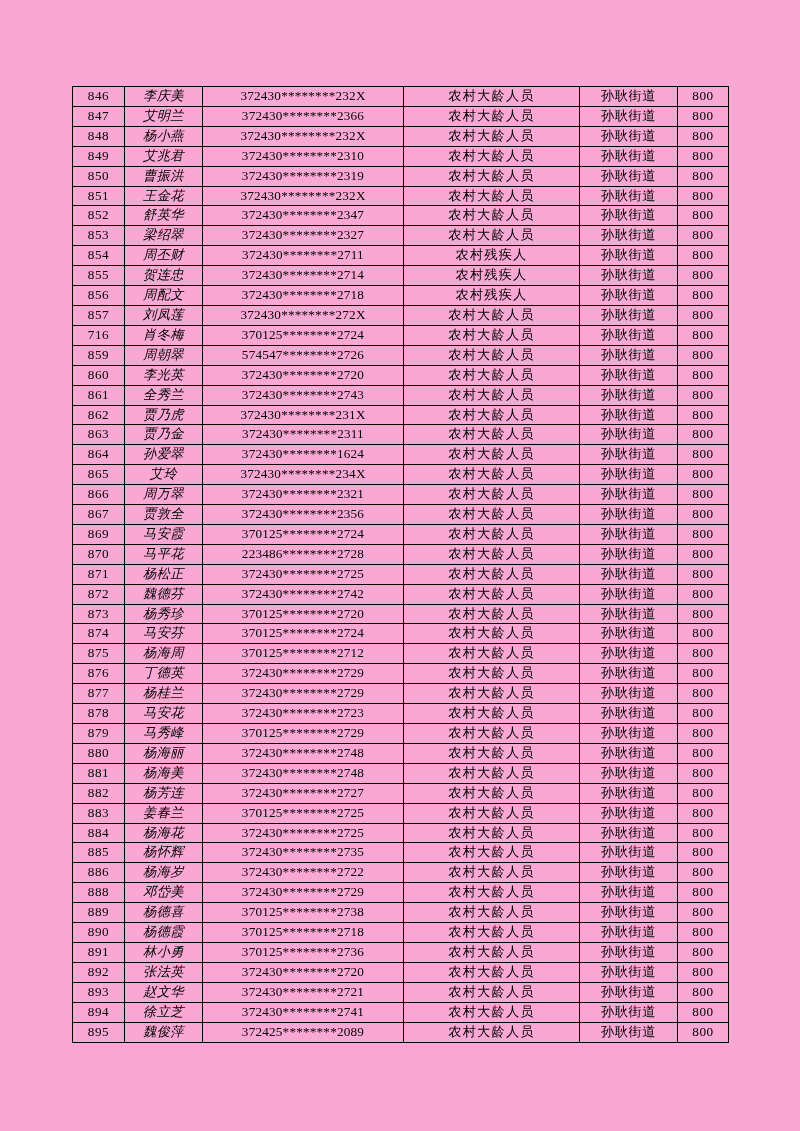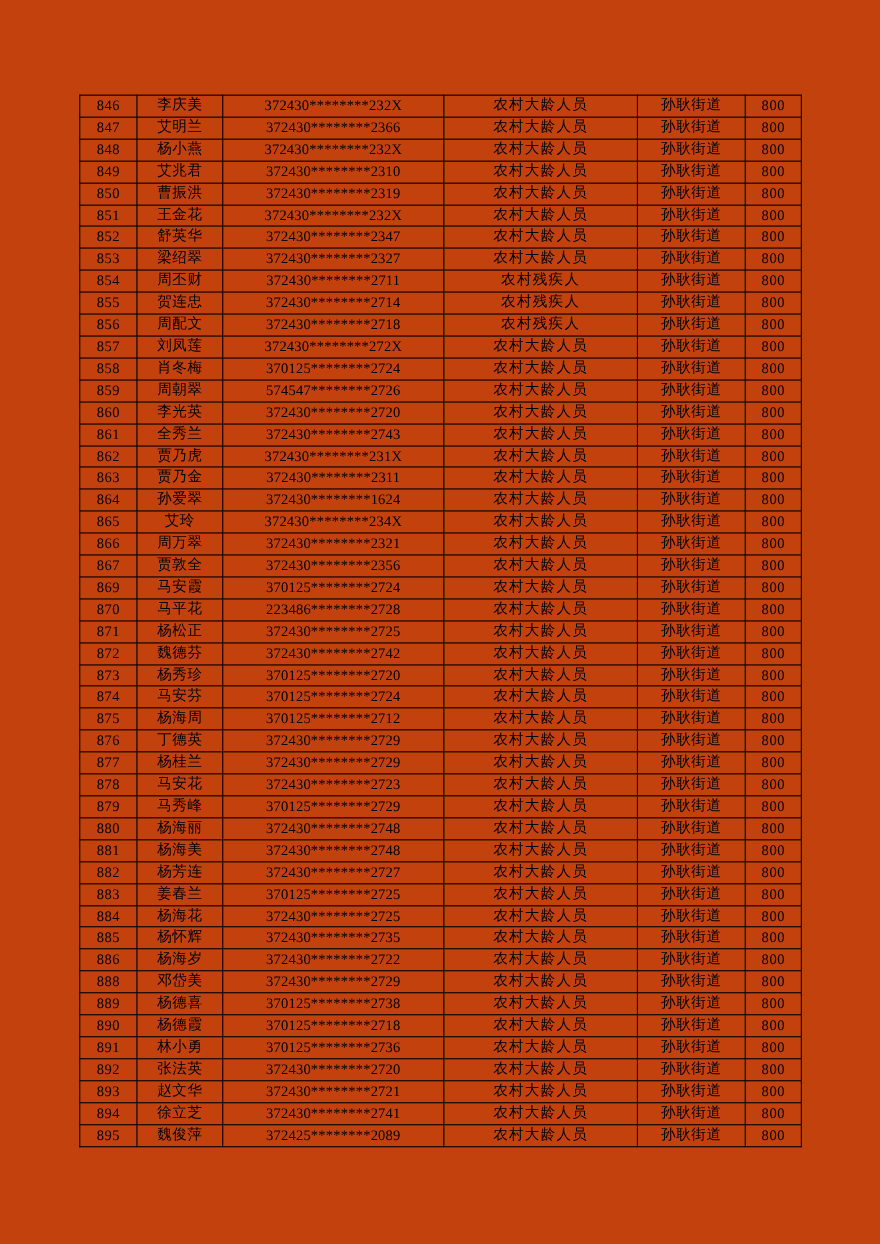--- a/index.html
+++ b/index.html
@@ -11,21 +11,21 @@
     width: 800px;
     height: 1131px;
     font-family: "Liberation Serif", "DejaVu Serif", serif;
     color: #000000;
     overflow: hidden;
   }
   .page {
     position: relative;
     width: 800px;
     height: 1131px;
-    background: #c2410c;
+    background: #f9a8d4;
   }
   .table-wrap {
     position: absolute;
     left: 72px;
     top: 86px;
     width: 656px;
   }
   table.roster {
     border-collapse: collapse;
     table-layout: fixed;
@@ -51,20 +51,21 @@
     vertical-align: middle;
   }
   td.seq {
     font-family: "Liberation Serif", "DejaVu Serif", serif;
     letter-spacing: 0.5px;
   }
   td.name {
     font-family: "DejaVu Sans", "Liberation Sans", sans-serif;
     font-size: 13px;
     letter-spacing: 0.5px;
+    font-style: italic;
   }
   td.idnum {
     font-family: "Liberation Serif", "DejaVu Serif", serif;
     font-size: 13px;
     letter-spacing: 0.2px;
   }
   td.cat {
     font-family: "DejaVu Sans", "Liberation Sans", sans-serif;
     font-size: 13px;
     letter-spacing: 1.2px;
@@ -185,21 +186,21 @@
           </tr>
           <tr>
             <td class="seq">857</td>
             <td class="name">刘凤莲</td>
             <td class="idnum">372430********272X</td>
             <td class="cat">农村大龄人员</td>
             <td class="street">孙耿街道</td>
             <td class="amt">800</td>
           </tr>
           <tr>
-            <td class="seq">858</td>
+            <td class="seq">716</td>
             <td class="name">肖冬梅</td>
             <td class="idnum">370125********2724</td>
             <td class="cat">农村大龄人员</td>
             <td class="street">孙耿街道</td>
             <td class="amt">800</td>
           </tr>
           <tr>
             <td class="seq">859</td>
             <td class="name">周朝翠</td>
             <td class="idnum">574547********2726</td>

